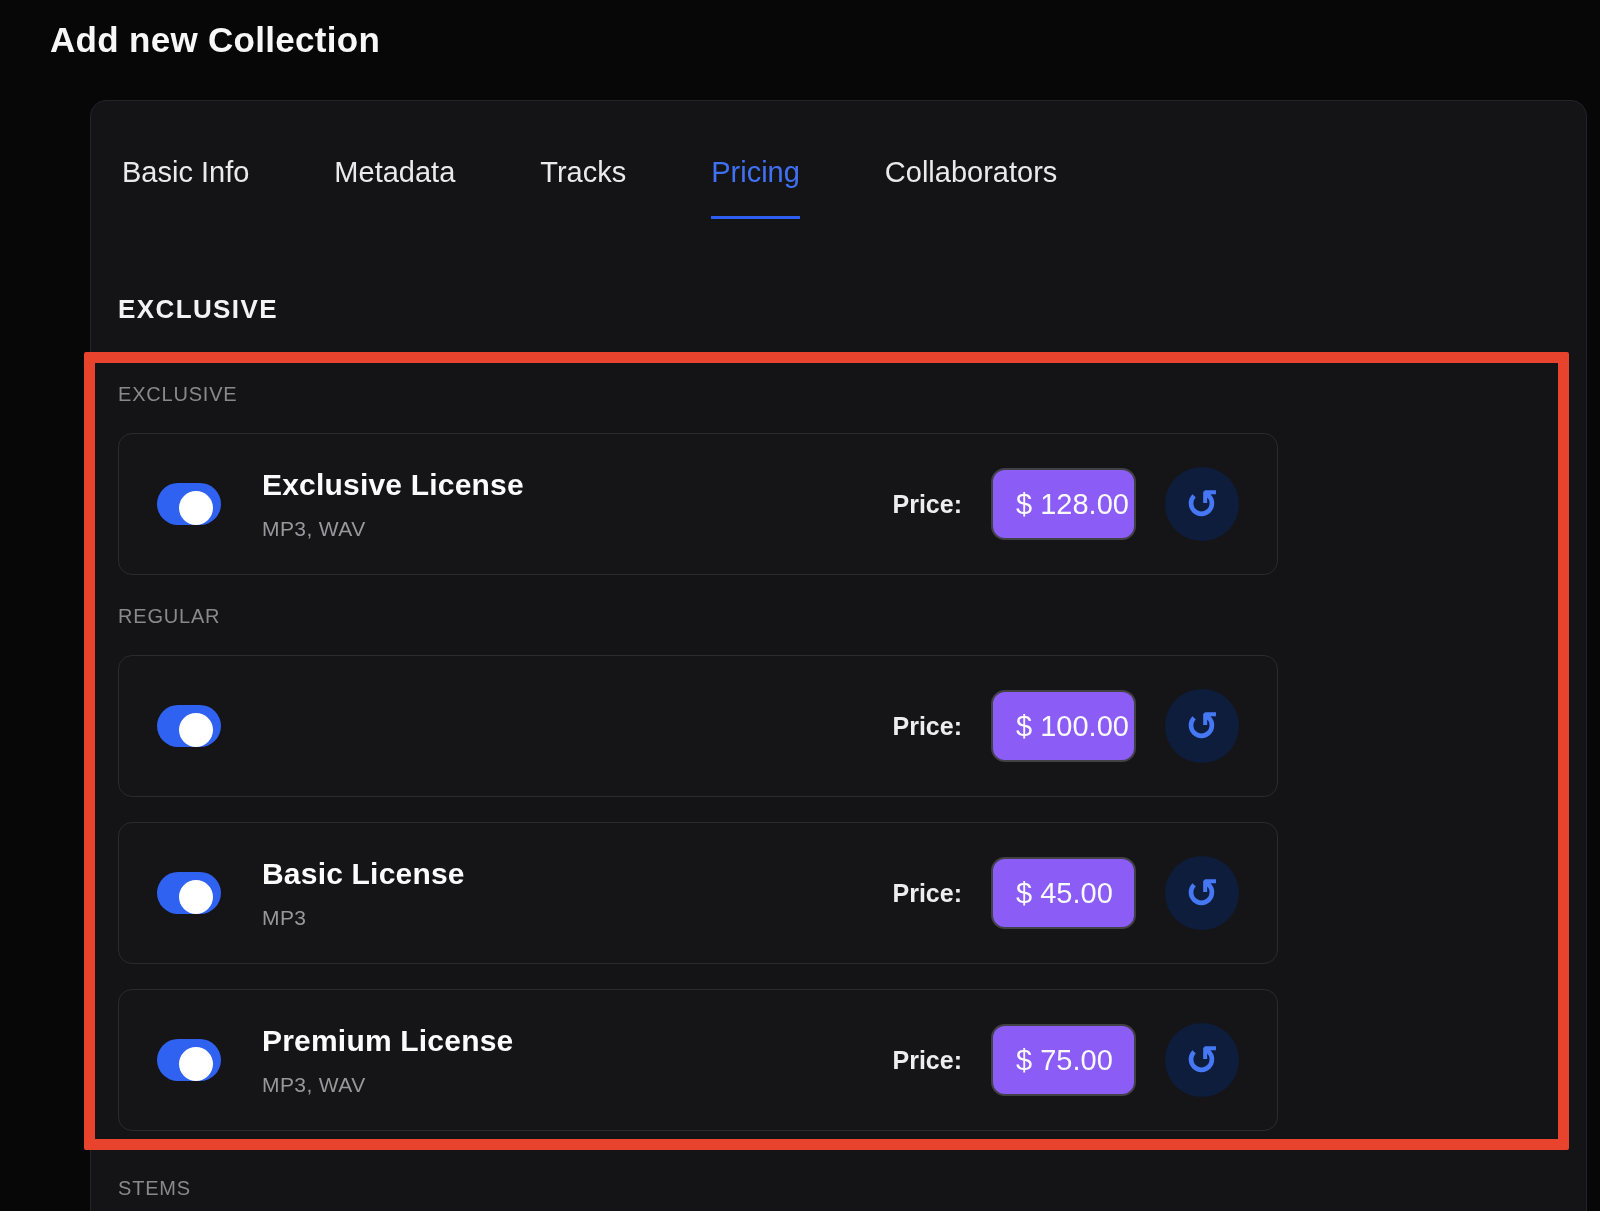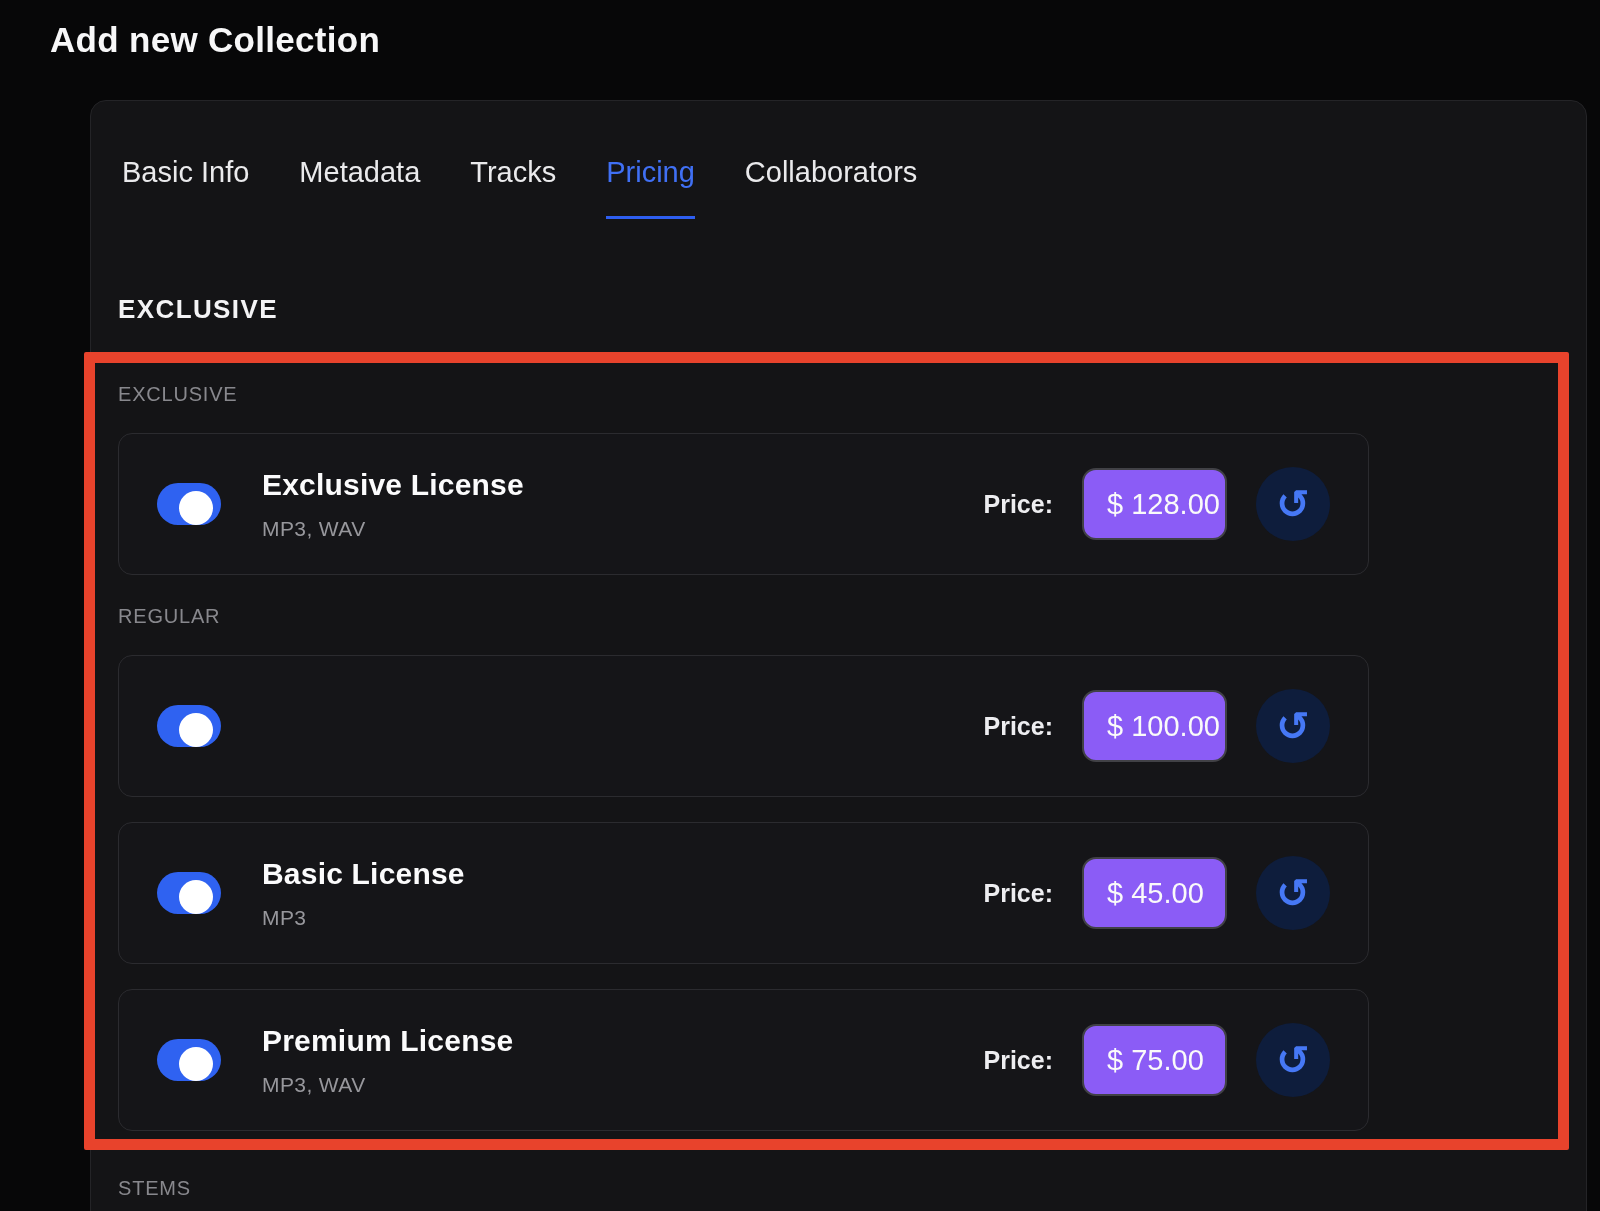--- a/index.html
+++ b/index.html
@@ -17,21 +17,21 @@
   .card {
     position: absolute; left: 78px; top: 88px;
     width: 1497px; height: 1400px;
     background: #141416;
     border: 1px solid #242427;
     border-radius: 16px;
   }
   .content { padding: 0 20px 0 19px; }
 
   
-  .tabs { display: flex; gap: 42px; padding-top: 45px; }
+  .tabs { display: flex; gap: 77px; padding-top: 45px; }
   .tab {
     font-size: 29px; color: #eaeaec; line-height: 36px;
     padding-bottom: 26px; border-bottom: 3px solid transparent;
     cursor: pointer; background: none; border-top: none; border-left: none; border-right: none;
     font-family: "Liberation Sans", sans-serif;
   }
   .tab.active { color: #4070f4; border-bottom-color: #2e5ef0; }
 
   
   .contracts-heading {
@@ -41,21 +41,21 @@
   .section-label {
     font-size: 20px; color: #88888d; letter-spacing: 0.8px; height: 24px;
   }
   .label-exclusive { margin-top: 58px; }
   .label-regular  { margin-top: 30px; }
   .label-free     { margin-top: 46px; }
 
   
   .row {
     margin-top: 26px;
-    width: 1251px; height: 142px;
+    width: 1160px; height: 142px;
     background: #151518;
     border: 1px solid #2b2b2f;
     border-radius: 14px;
     display: flex; align-items: center;
     padding: 0 34px;
   }
   .row.gap25 { margin-top: 25px; }
   .row.partial { margin-top: 28px; }
 
   .toggle {

